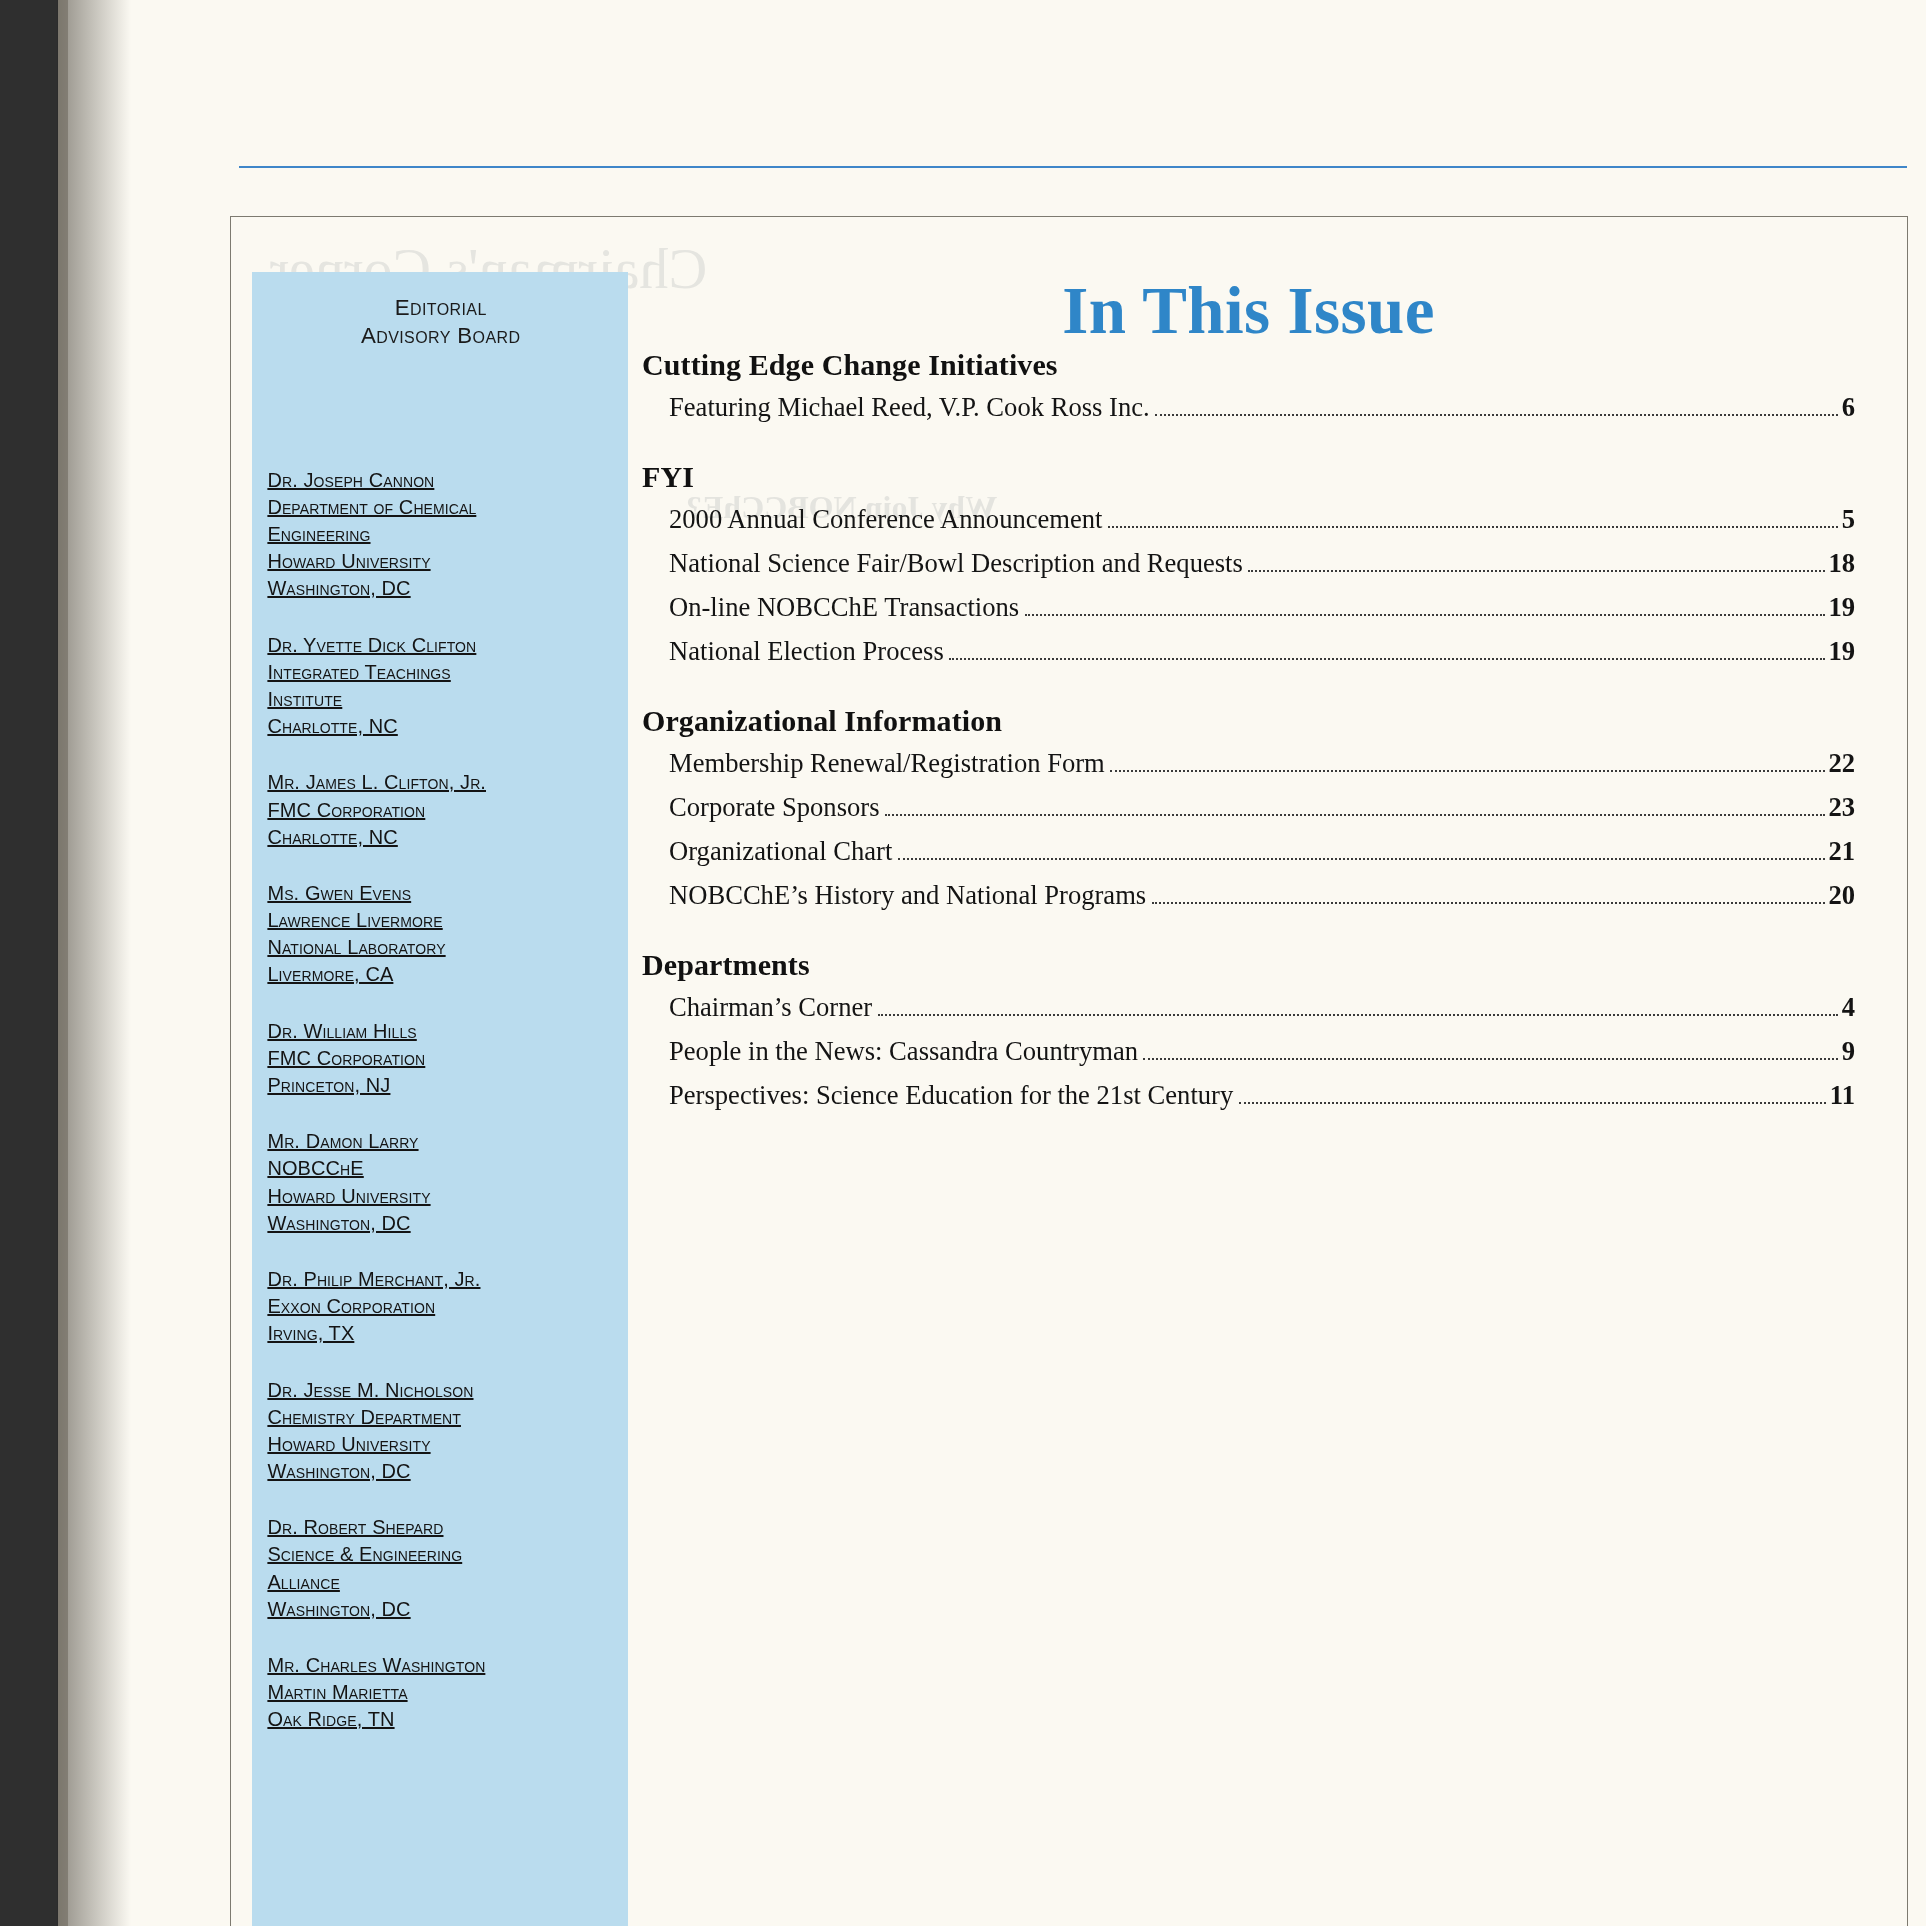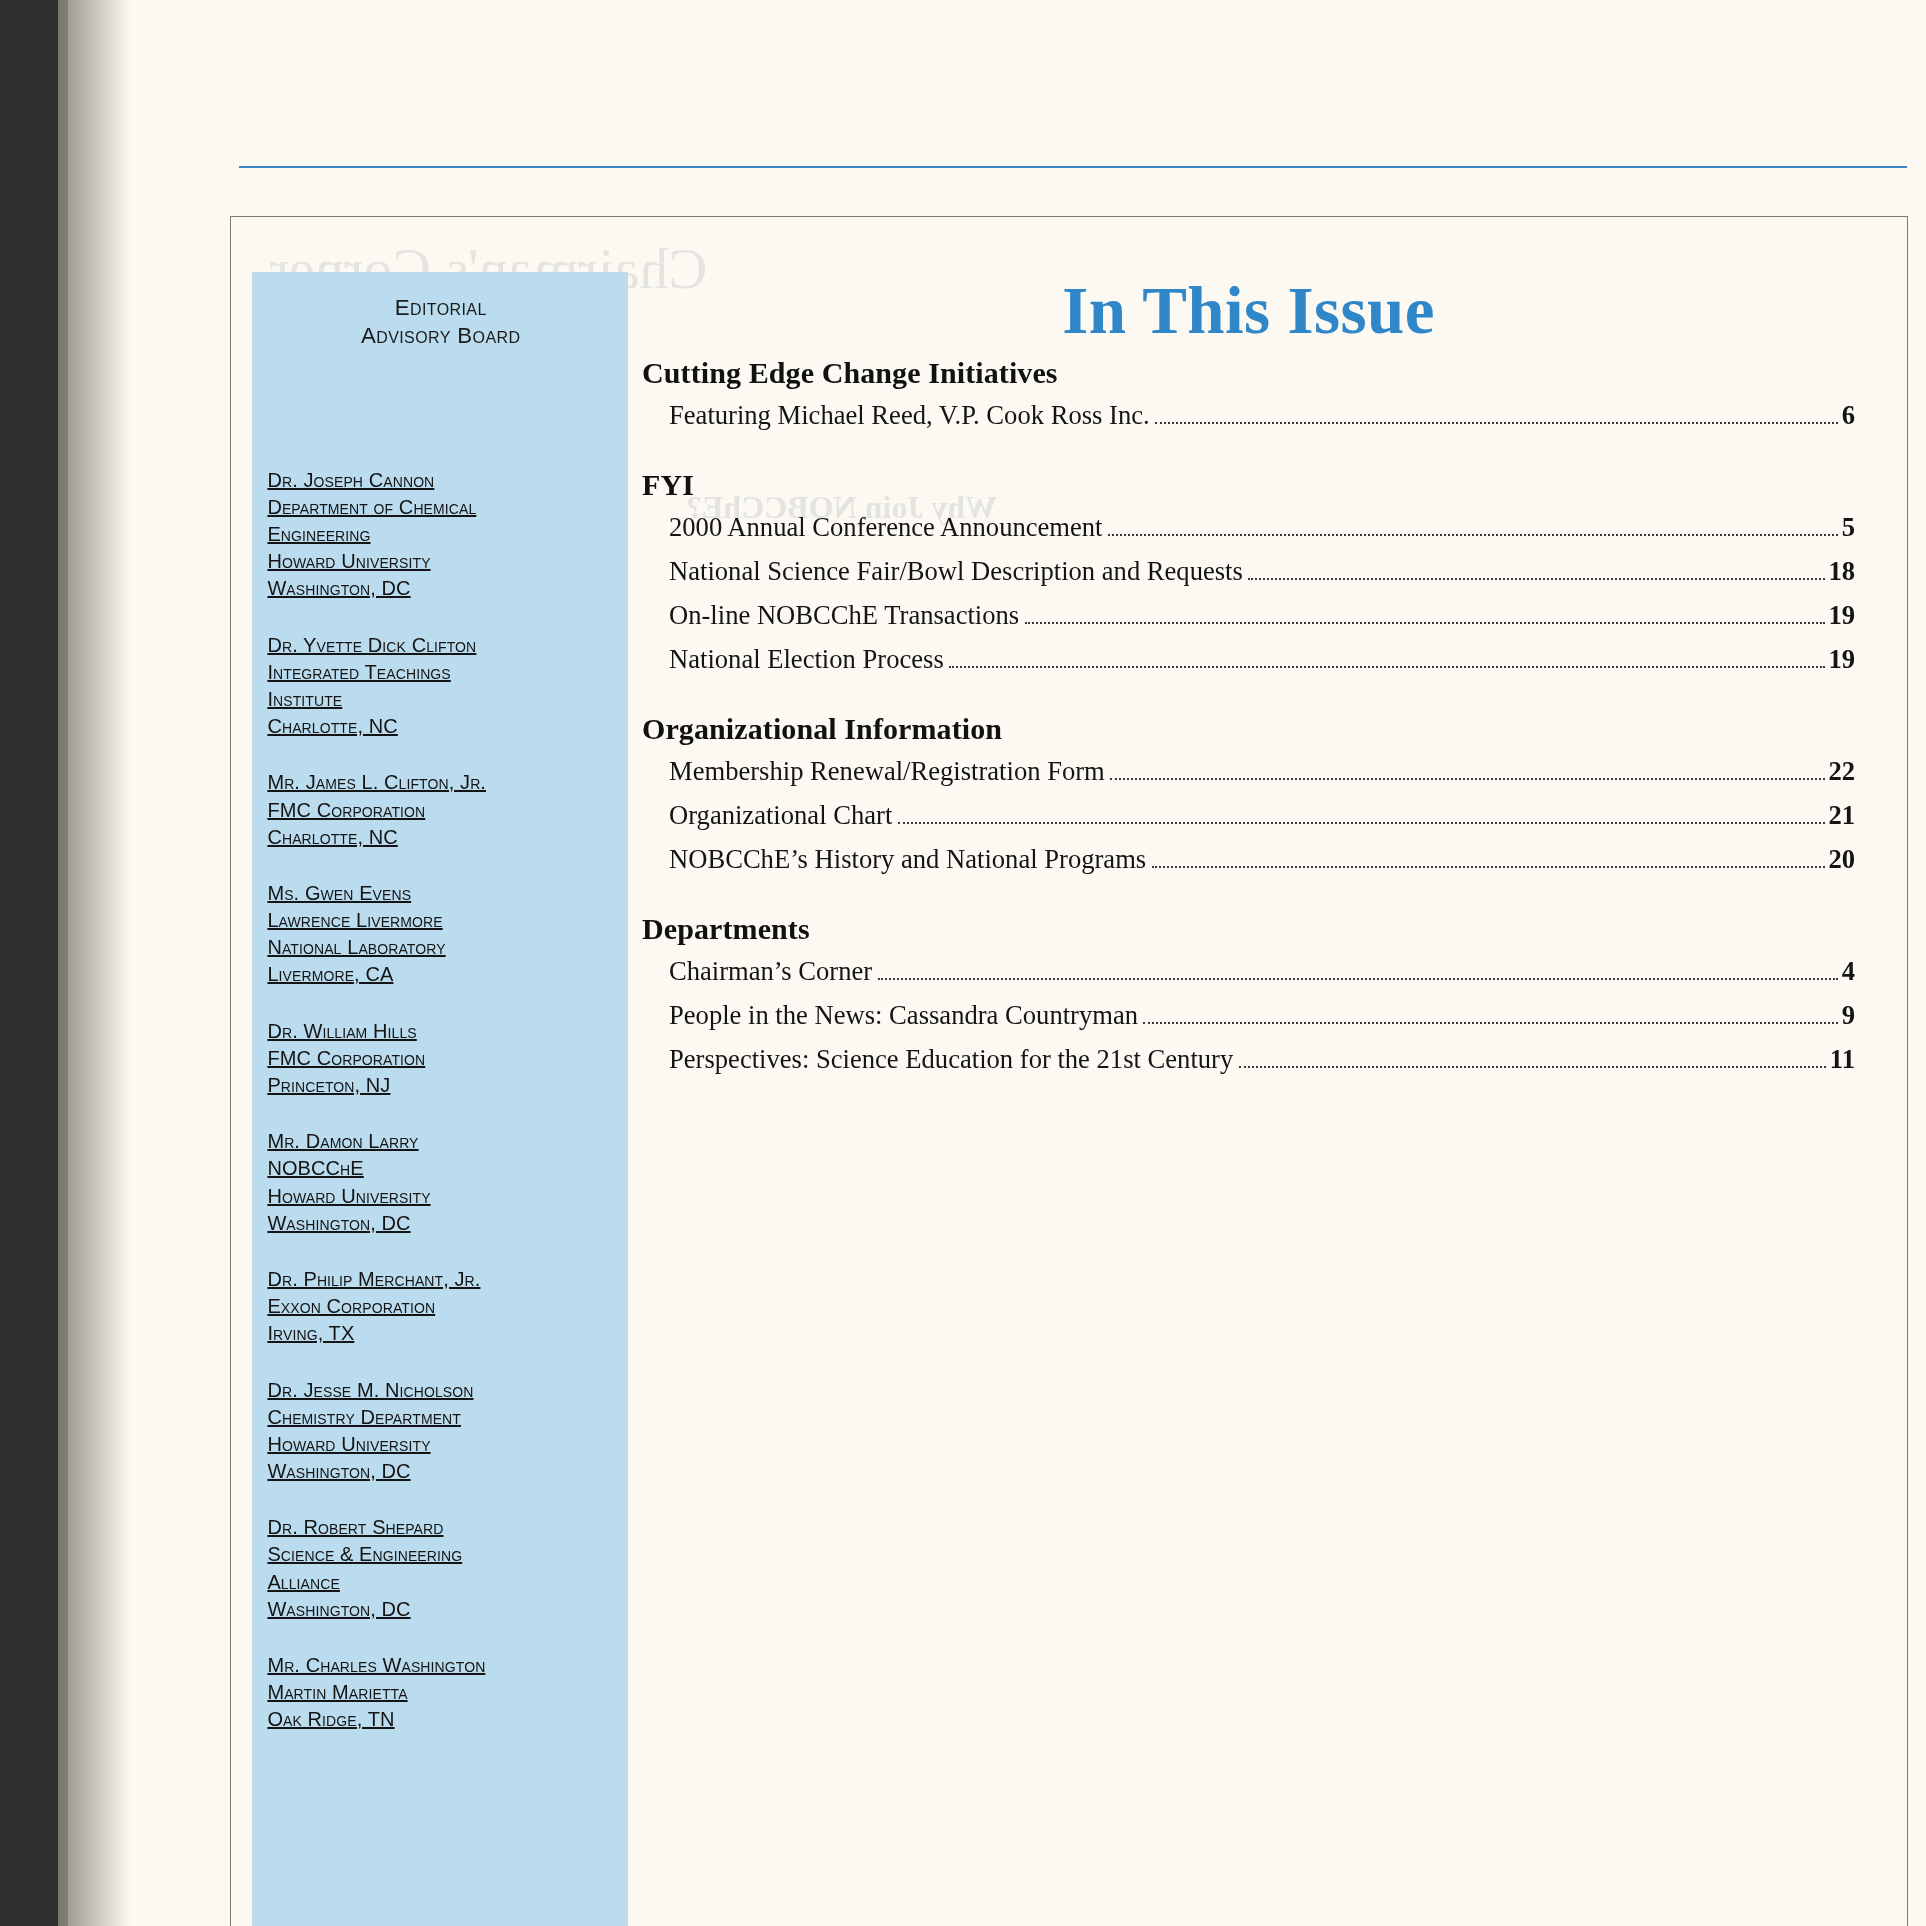--- a/index.html
+++ b/index.html
@@ -146,21 +146,21 @@
     font-size: 32px;
     color: rgba(120,125,130,0.17);
     transform: scaleX(-1);
     pointer-events: none;
     white-space: nowrap;
   }
 
   .toc-section {
     margin-top: 37px;
   }
-  .toc-section:first-of-type { margin-top: 12px; }
+  .toc-section:first-of-type { margin-top: 4px; }
   .toc-heading {
     font-family: "Liberation Serif", serif;
     font-weight: bold;
     font-size: 30px;
     color: #111;
     margin: 0 0 10px 0;
     letter-spacing: 0.1px;
   }
   .toc-entry {
     display: flex;
@@ -302,20 +302,25 @@
         </div>
       </div>
       <div class="toc-section">
         <h2 class="toc-heading">Organizational Information</h2>
         <div class="toc-entry">
           <span class="etitle">Membership Renewal/Registration Form</span>
           <span class="dots"></span>
           <span class="epage">22</span>
         </div>
         <div class="toc-entry">
+          <span class="etitle">Corporate Sponsors</span>
+          <span class="dots"></span>
+          <span class="epage">23</span>
+        </div>
+        <div class="toc-entry">
           <span class="etitle">Organizational Chart</span>
           <span class="dots"></span>
           <span class="epage">21</span>
         </div>
         <div class="toc-entry">
           <span class="etitle">NOBCChE’s History and National Programs</span>
           <span class="dots"></span>
           <span class="epage">20</span>
         </div>
       </div>

